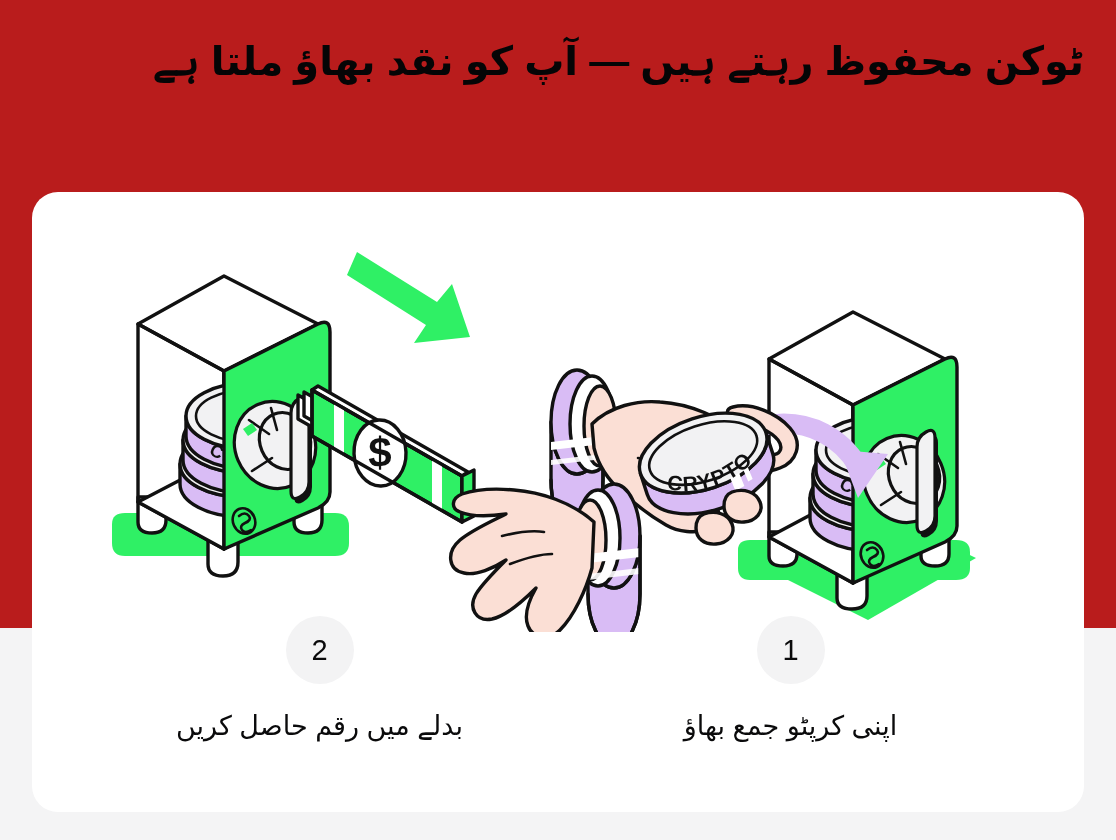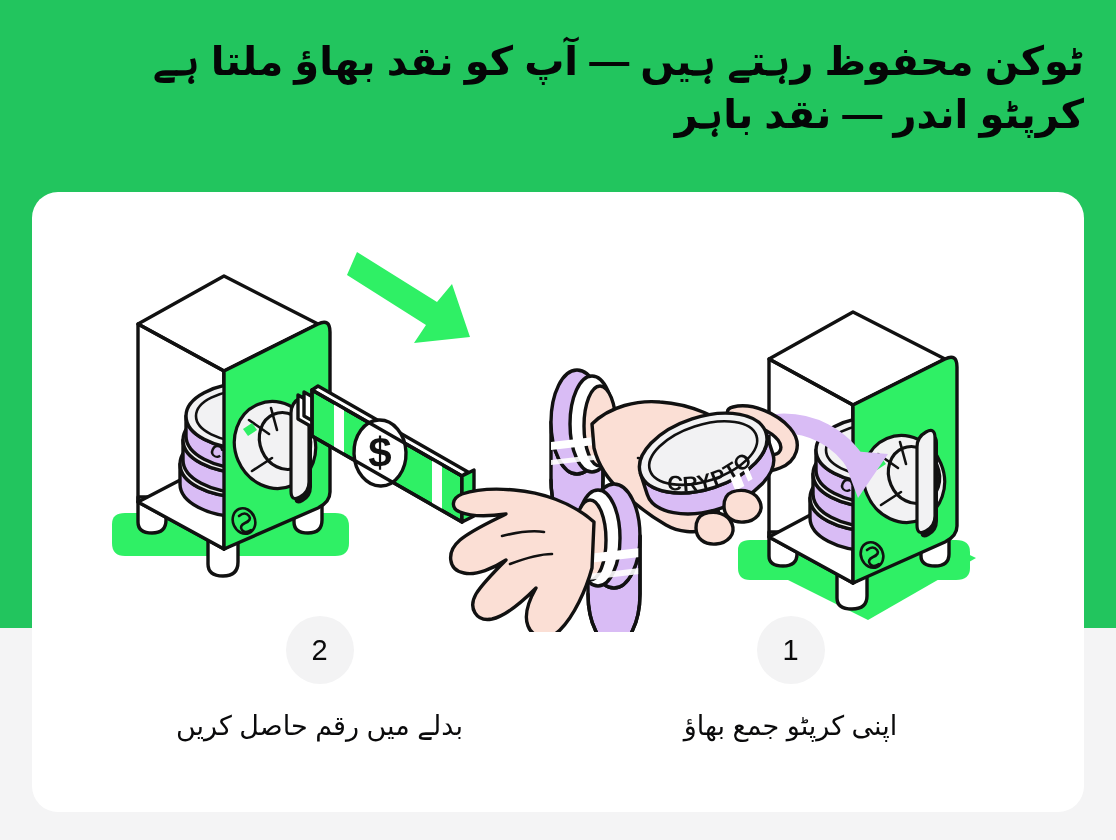--- a/index.html
+++ b/index.html
@@ -12,21 +12,21 @@
     width: 1116px;
     height: 840px;
     overflow: hidden;
     font-family: "Liberation Sans", "DejaVu Sans", sans-serif;
     color: #0b0b0c;
   }
   .page {
     position: relative;
     width: 1116px;
     height: 628px;
-    background: #22c55e;
+    background: #b91c1c;
     box-sizing: border-box;
   }
 
   
   .heading {
     position: absolute;
     top: 8px;
     right: 32px;
     left: 32px;
     text-align: right;
@@ -110,21 +110,20 @@
   }
   .step-2 .step-caption { max-width: 300px; }
 </style>
 </head>
 <body>
 
 <div class="page">
 
   <h1 class="heading">
     <span class="line">ٹوکن محفوظ رہتے ہیں — آپ کو نقد بھاؤ ملتا ہے</span>
-    <span class="line">کرپٹو اندر — نقد باہر</span>
   </h1>
 
   <div class="card">
 
     <div class="illo-wrap">
       <svg width="1052" height="440" viewBox="0 0 1052 440" xmlns="http://www.w3.org/2000/svg">
         <defs>
           <style>
             .ol   { fill:none; stroke:#111; stroke-width:3.4; stroke-linejoin:round; stroke-linecap:round; }
             .olt  { fill:none; stroke:#111; stroke-width:2.6; stroke-linejoin:round; stroke-linecap:round; }

